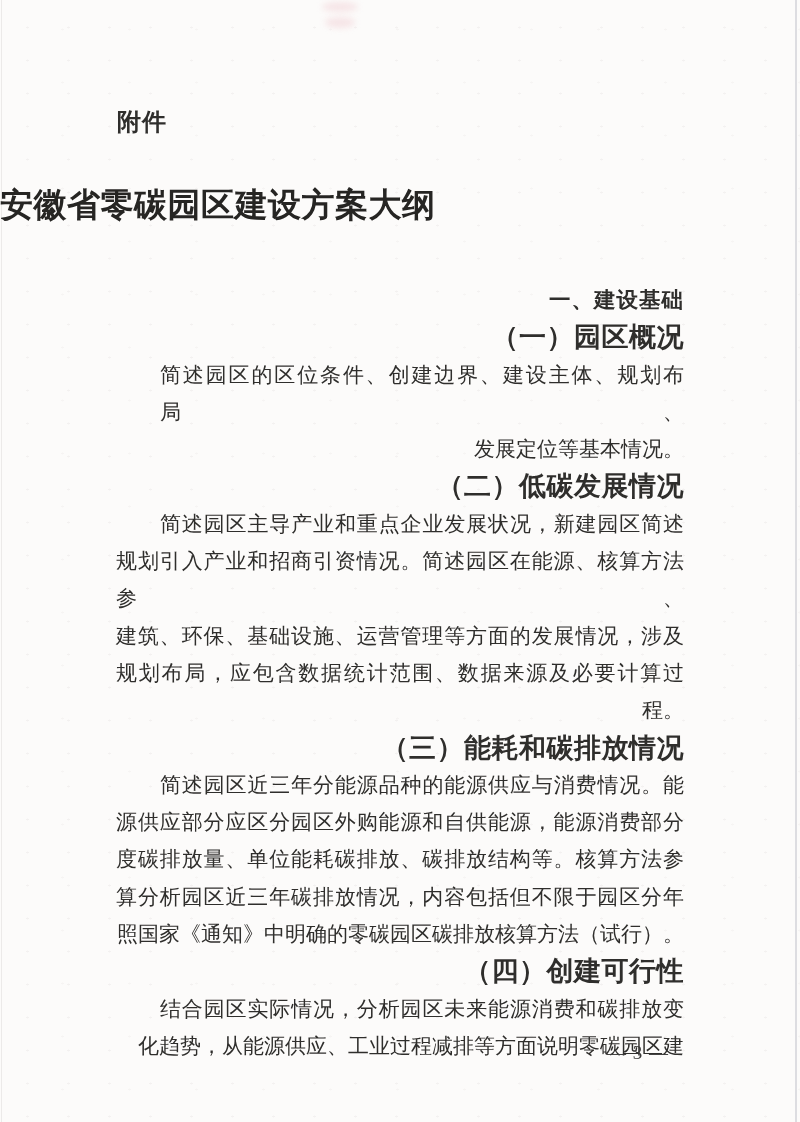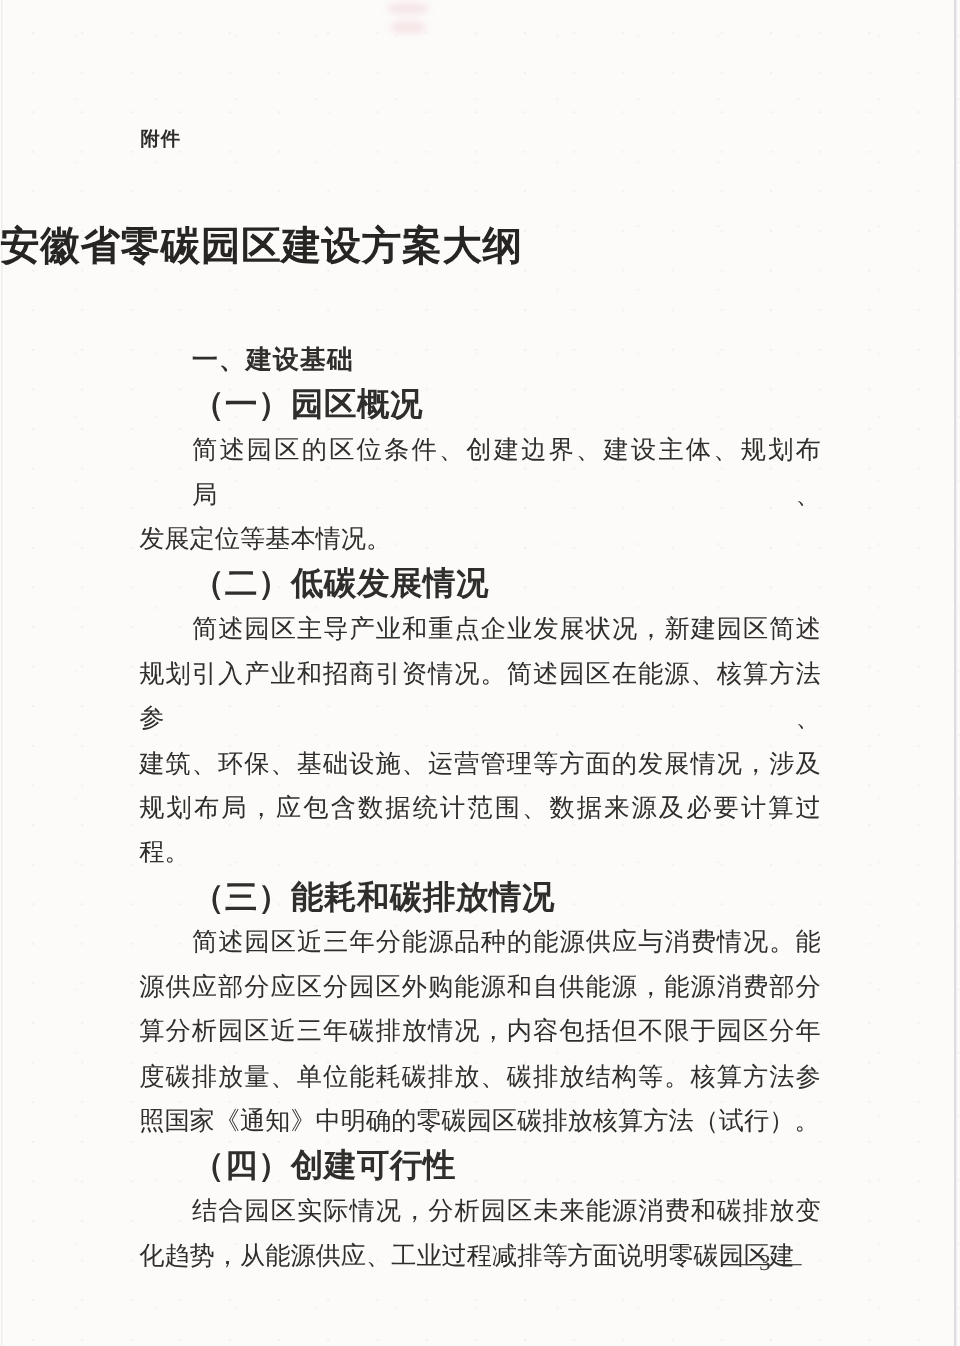--- a/index.html
+++ b/index.html
@@ -40,21 +40,21 @@
   }
   .smudge.s1 { left: 322px; top: 2px;  width: 36px; height: 10px; }
   .smudge.s2 { left: 325px; top: 17px; width: 30px; height: 11px; }
 
   .attachment {
     position: absolute;
     left: 117px;
     top: 106px;
     font-family: "Liberation Sans", "DejaVu Sans", sans-serif;
     font-weight: 700;
-    font-size: 16px;
+    font-size: 24px;
     letter-spacing: 1px;
   }
   .doc-title {
     position: absolute;
     left: 0;
     width: 794px;
     top: 183px;
     text-align: left;
     font-weight: 700;
     font-size: 33px;
@@ -64,20 +64,21 @@
   .body-block {
     position: absolute;
     left: 116px;
     right: 116px;
     top: 282px;
   }
   .line {
     line-height: 37.3px;
     font-size: 21px;
     white-space: nowrap;
+    text-align: right;
   }
   .h1 {
     font-family: "Liberation Sans", "DejaVu Sans", sans-serif;
     font-weight: 700;
     font-size: 21.5px;
     padding-left: 44px;
     letter-spacing: 1px;
   }
   .h2 {
     font-weight: 700;
@@ -128,22 +129,22 @@
     <div class="line indent full">简述园区主导产业和重点企业发展状况，新建园区简述</div>
     <div class="line full">规划引入产业和招商引资情况。简述园区在能源、核算方法参、</div>
     <div class="line full">建筑、环保、基础设施、运营管理等方面的发展情况，涉及</div>
     <div class="line full">规划布局，应包含数据统计范围、数据来源及必要计算过</div>
     <div class="line">程。</div>
 
     <div class="line h2">（三）能耗和碳排放情况</div>
 
     <div class="line indent full">简述园区近三年分能源品种的能源供应与消费情况。能</div>
     <div class="line full">源供应部分应区分园区外购能源和自供能源，能源消费部分</div>
+    <div class="line full">度碳排放量、单位能耗碳排放、碳排放结构等。核算方法参</div>
     <div class="line full">算分析园区近三年碳排放情况，内容包括但不限于园区分年</div>
-    <div class="line full">度碳排放量、单位能耗碳排放、碳排放结构等。核算方法参</div>
     <div class="line">照国家《通知》中明确的零碳园区碳排放核算方法（试行）。</div>
 
     <div class="line h2">（四）创建可行性</div>
 
     <div class="line indent full">结合园区实际情况，分析园区未来能源消费和碳排放变</div>
     <div class="line">化趋势，从能源供应、工业过程减排等方面说明零碳园区建</div>
 
   </div>
 
   <div class="page-number">— 3 —</div>

